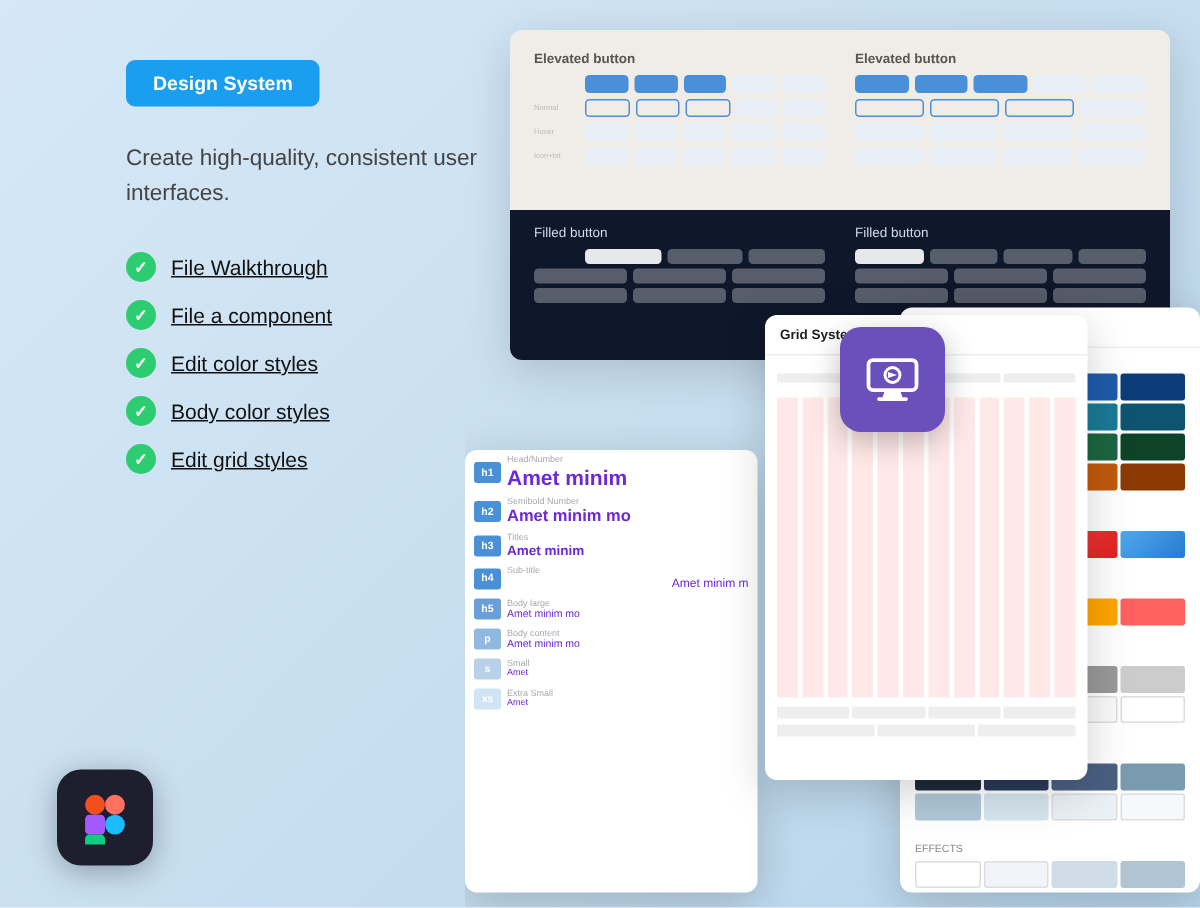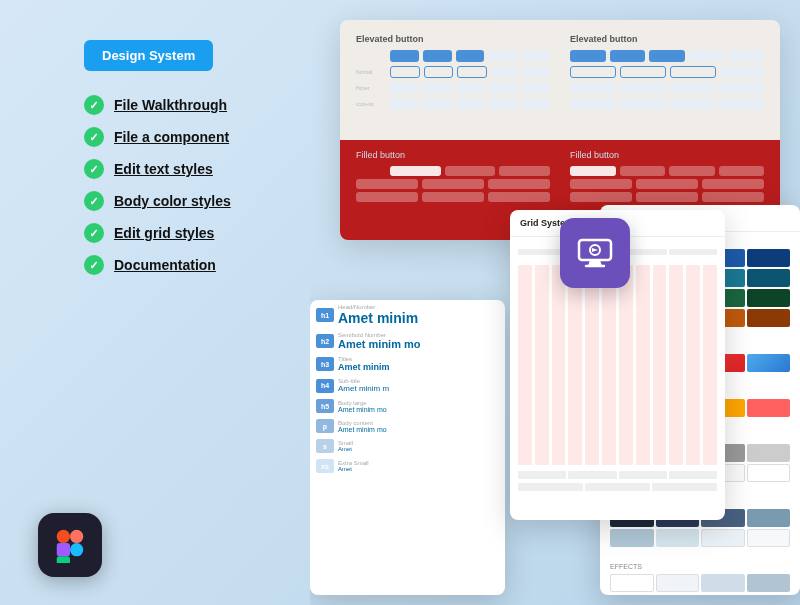--- a/index.html
+++ b/index.html
@@ -57,21 +57,21 @@
       display: flex;
       align-items: center;
       gap: 10px;
       margin-bottom: 12px;
       font-size: 14px;
     }
 
     .checklist li a {
       color: #111;
       text-decoration: underline;
-      font-weight: 700;
+      font-weight: 400;
     }
 
     .check-icon {
       width: 20px;
       height: 20px;
       background: #2ECC71;
       border-radius: 50%;
       display: flex;
       align-items: center;
       justify-content: center;
@@ -148,21 +148,21 @@
     .btn-pill.blue { background: #4A90D9; }
     .btn-pill.outline { background: transparent; border: 1px solid #4A90D9; }
     .btn-pill.light { background: #e8eef5; }
 
     .filled-section {
       position: absolute;
       bottom: 0;
       left: 0;
       right: 0;
       height: 100px;
-      background: #b91c1c;
+      background: #0f172a;
       padding: 10px 16px;
       display: flex;
       gap: 20px;
     }
 
     .filled-col { flex: 1; }
 
     .filled-title {
       font-size: 9px;
       color: #cde;
@@ -291,21 +291,21 @@
 
     .typo-info { flex: 1; }
 
     .typo-name {
       font-size: 6px;
       color: #aaa;
     }
 
     .typo-sample-text {
       font-size: 8px;
-      color: #0369a1;
+      color: #6d28d9;
       white-space: nowrap;
       overflow: hidden;
     }
 
     
     .screenshot-grid {
       position: absolute;
       top: 210px;
       left: 200px;
       width: 215px;
@@ -371,45 +371,42 @@
       z-index: 10;
     }
   </style>
 </head>
 <body>
 
 <div class="left-panel">
   <div class="design-system-badge">Design System</div>
 
 
+  <p class="subtitle">Create high-quality, consistent user interfaces.</p>
 
   <ul class="checklist">
     <li>
       <span class="check-icon"></span>
       <a href="#">File Walkthrough</a>
     </li>
     <li>
       <span class="check-icon"></span>
       <a href="#">File a component</a>
     </li>
     <li>
       <span class="check-icon"></span>
-      <a href="#">Edit text styles</a>
+      <a href="#">Edit color styles</a>
     </li>
     <li>
       <span class="check-icon"></span>
       <a href="#">Body color styles</a>
     </li>
     <li>
       <span class="check-icon"></span>
       <a href="#">Edit grid styles</a>
-    </li>
-    <li>
-      <span class="check-icon"></span>
-      <a href="#">Documentation</a>
     </li>
   </ul>
 </div>
 
 <div class="figma-app-icon">
   <svg width="36" height="36" viewBox="0 0 38 38" xmlns="http://www.w3.org/2000/svg">
     <rect x="5" y="3" width="14" height="14" rx="7" fill="#F24E1E"></rect>
     <rect x="19" y="3" width="14" height="14" rx="7" fill="#FF7262"></rect>
     <rect x="5" y="17" width="14" height="14" rx="3" fill="#A259FF"></rect>
     <rect x="19" y="17" width="14" height="14" rx="7" fill="#1ABCFE"></rect>
@@ -635,21 +632,21 @@
         <div class="typo-tag">h3</div>
         <div class="typo-info">
           <div class="typo-name">Titles</div>
           <div class="typo-sample-text" style="font-size:9px;font-weight:600">Amet minim</div>
         </div>
       </div>
       <div class="typo-row">
         <div class="typo-tag">h4</div>
         <div class="typo-info">
           <div class="typo-name">Sub-title</div>
-          <div class="typo-sample-text" style="font-size:8px;">Amet minim m</div>
+          <div class="typo-sample-text" style="font-size:8px;text-align:right;">Amet minim m</div>
         </div>
       </div>
       <div class="typo-row">
         <div class="typo-tag" style="background:#6A9FD8">h5</div>
         <div class="typo-info">
           <div class="typo-name">Body large</div>
           <div class="typo-sample-text" style="font-size:7px;">Amet minim mo</div>
         </div>
       </div>
       <div class="typo-row">

